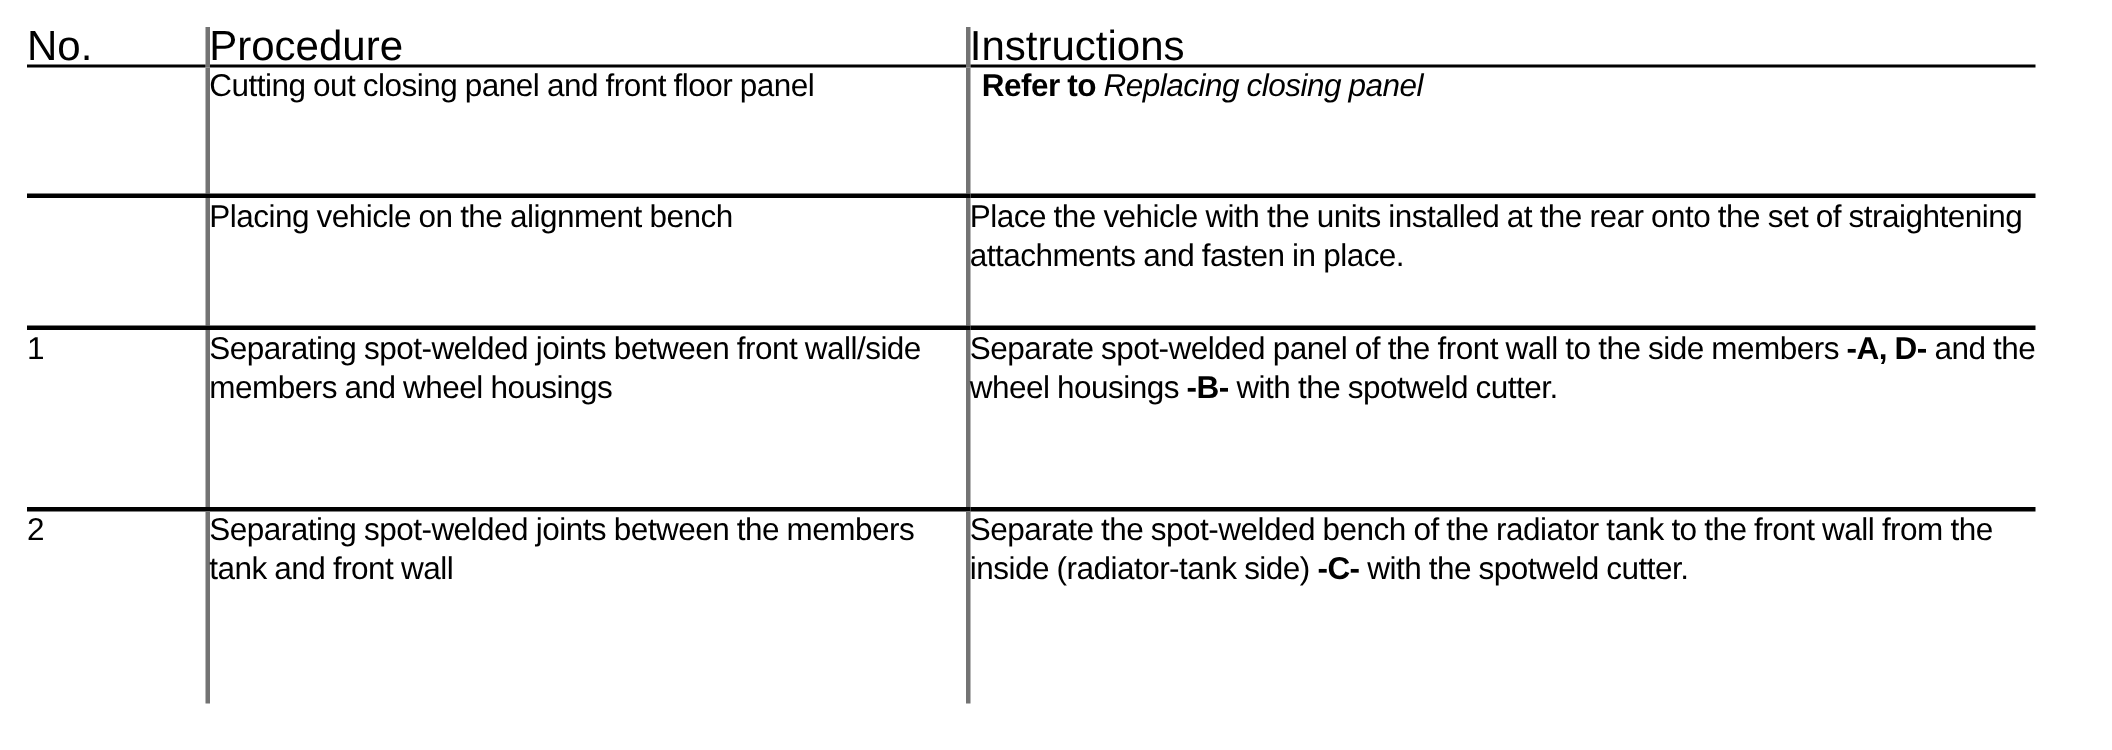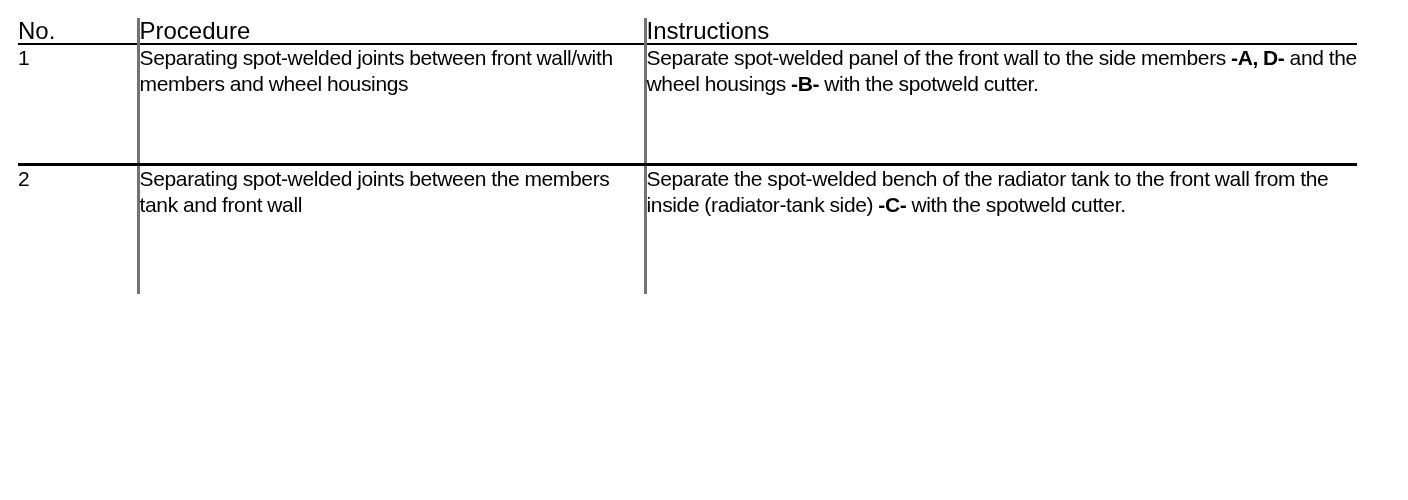--- a/index.html
+++ b/index.html
@@ -67,21 +67,21 @@
     font-size: 21px;
     line-height: 25.5px;
     font-stretch: condensed;
     letter-spacing: -0.35px;
     word-spacing: -0.4px;
   }
 
   
   .hdr-no, .hdr-txt {
     font-weight: bold;
-    font-size: 24px;
+    font-size: 28px;
     line-height: 25px;
     letter-spacing: 0px;
   }
   .hdr-no  { padding: 12px 0 14px 2px; }
   .hdr-txt { padding: 12px 10px 14px 14px; }
   .r-1 td    { height: 84px; }
   .r-2 td    { height: 85px; }
   .r-3 td    { height: 118px; }
   .r-4 td    { height: 128px; }
 
@@ -104,25 +104,35 @@
     <thead>
       <tr class="r-head">
         <th class="hdr-no hr-thin">No.</th>
         <th class="hdr-txt hr-thin vrule">Procedure</th>
         <th class="hdr-txt hr-thin vrule">Instructions</th>
       </tr>
     </thead>
 
     <tbody>
 
+      <tr class="r-1">
+        <td class="cell-no hr-thick"></td>
+        <td class="cell-txt hr-thick vrule">Cutting out closing panel and front floor panel</td>
+        <td class="cell-txt hr-thick vrule"><span style="display: inline-block; width: 8px;"></span><b>Refer to </b><i>Replacing closing panel</i></td>
+      </tr>
 
+      <tr class="r-2">
+        <td class="cell-no hr-thick"></td>
+        <td class="cell-txt hr-thick vrule">Placing vehicle on the alignment bench</td>
+        <td class="cell-txt hr-thick vrule"><span>Place the vehicle with the units installed at the rear onto the set of straightening attachments and fasten in place.</span></td>
+      </tr>
 
       <tr class="r-3">
         <td class="cell-no hr-thick">1</td>
-        <td class="cell-txt hr-thick vrule">Separating spot-welded joints between front wall/with members and wheel housings</td>
+        <td class="cell-txt hr-thick vrule">Separating spot-welded joints between front wall/side members and wheel housings</td>
         <td class="cell-txt hr-thick vrule"><span>Separate spot-welded panel of the front wall to the side members </span><b>-A, D-</b><span> and the wheel housings </span><b>-B-</b><span> with the spotweld cutter.</span></td>
       </tr>
 
       <tr class="r-4">
         <td class="cell-no">2</td>
         <td class="cell-txt vrule">Separating spot-welded joints between the members tank and front wall</td>
         <td class="cell-txt vrule"><span>Separate the spot-welded bench of the radiator tank to the front wall from the inside (radiator-tank side) </span><b>-C-</b><span> with the spotweld cutter.</span></td>
       </tr>
 
     </tbody>

